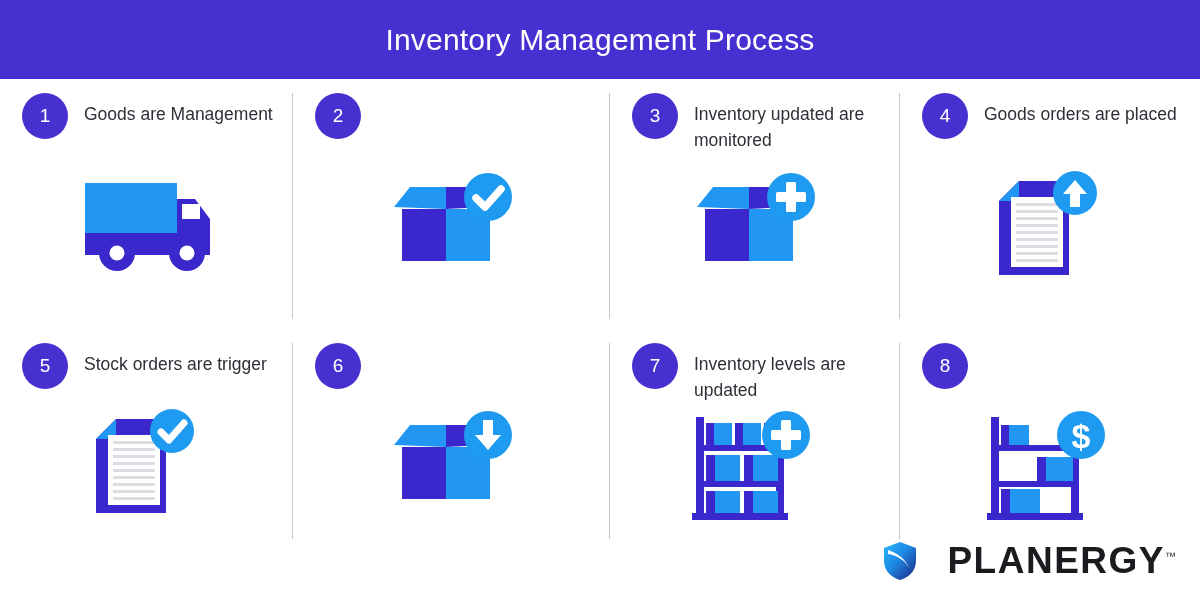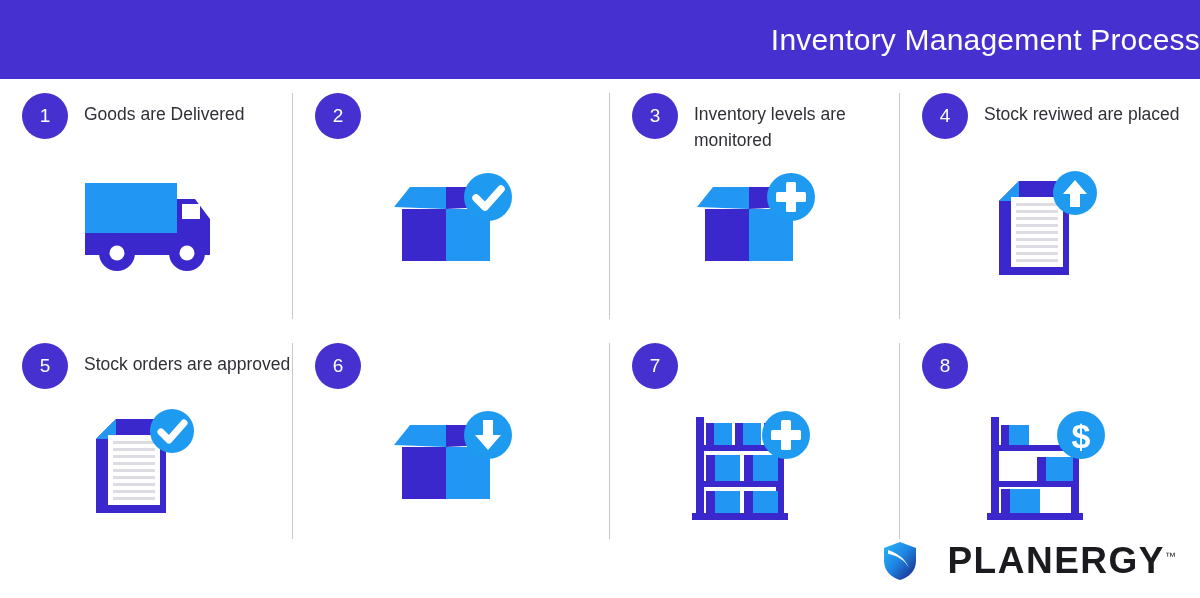--- a/index.html
+++ b/index.html
@@ -6,21 +6,21 @@
   body{
     width:1200px;height:598px;
     background:#ffffff;
     font-family:"Liberation Sans", sans-serif;
     overflow:hidden;
     position:relative;
   }
   .header{
     width:1200px;height:79px;
     background:#4730D0;
-    display:flex;align-items:center;justify-content:flex-end;
+    display:flex;align-items:center;justify-content:center;
   }
   .header-title{
     color:#ffffff;
     font-size:30px;
     font-weight:400;
     letter-spacing:0.2px;
   }
   .grid{
     position:relative;
     width:1200px;
@@ -99,21 +99,21 @@
 
 <div class="header">
   <div class="header-title">Inventory Management Process</div>
 </div>
 
 <div class="grid">
 
   <div class="cell divided row1">
     <div class="step-head">
       <div class="num-badge">1</div>
-      <div class="step-label">Goods are Delivered</div>
+      <div class="step-label">Goods are Management</div>
     </div>
     <div class="icon-wrap">
       <svg width="140" height="110" viewBox="0 0 140 110">
         <rect x="8" y="12" width="92" height="56" fill="#2196F3"></rect>
         <path d="M100 28 L118 28 L133 48 L133 72 L100 72 Z" fill="#3B28CC"></path>
         <rect x="105" y="33" width="18" height="15" fill="#ffffff"></rect>
         <rect x="8" y="62" width="125" height="22" fill="#3B28CC"></rect>
         <circle cx="40" cy="82" r="18" fill="#3B28CC"></circle>
         <circle cx="40" cy="82" r="7.5" fill="#ffffff"></circle>
         <circle cx="110" cy="82" r="18" fill="#3B28CC"></circle>
@@ -136,41 +136,41 @@
           <circle cx="100" cy="26" r="24" fill="#1E9BF0"></circle>
           <path d="M88 27 L97 36 L113 18" stroke="#ffffff" stroke-width="7.5" fill="none" stroke-linecap="round" stroke-linejoin="round"></path>
         </g>
       </svg>
     </div>
   </div>
 
   <div class="cell divided row1">
     <div class="step-head">
       <div class="num-badge">3</div>
-      <div class="step-label">Inventory levels are monitored</div>
+      <div class="step-label">Inventory updated are monitored</div>
     </div>
     <div class="icon-wrap">
       <svg width="128" height="108" viewBox="0 0 128 108">
         <path d="M6 36 L22 16 L58 16 L58 38 Z" fill="#2196F3"></path>
         <path d="M98 36 L82 16 L58 16 L58 38 Z" fill="#3B28CC"></path>
         <rect x="14" y="38" width="44" height="52" fill="#3B28CC"></rect>
         <rect x="58" y="38" width="44" height="52" fill="#2196F3"></rect>
         <g>
           <circle cx="100" cy="26" r="24" fill="#1E9BF0"></circle>
           <rect x="95" y="11" width="10" height="30" rx="1.5" fill="#ffffff"></rect>
           <rect x="85" y="21" width="30" height="10" rx="1.5" fill="#ffffff"></rect>
         </g>
       </svg>
     </div>
   </div>
 
   <div class="cell row1">
     <div class="step-head">
       <div class="num-badge">4</div>
-      <div class="step-label">Stock reviwed are placed</div>
+      <div class="step-label">Goods orders are placed</div>
     </div>
     <div class="icon-wrap">
       <svg width="122" height="112" viewBox="0 0 122 112">
         <path d="M30 10 L80 10 L80 104 L10 104 L10 30 Z" fill="#3B28CC"></path>
         <path d="M30 10 L30 30 L10 30 Z" fill="#2196F3"></path>
         <rect x="22" y="26" width="52" height="70" fill="#ffffff"></rect>
         <g fill="#dcdce2">
           <rect x="27" y="32" width="42" height="3"></rect>
           <rect x="27" y="39" width="42" height="3"></rect>
           <rect x="27" y="46" width="42" height="3"></rect>
@@ -185,21 +185,21 @@
           <circle cx="86" cy="22" r="22" fill="#1E9BF0"></circle>
           <path d="M86 9 L98 23 L91 23 L91 36 L81 36 L81 23 L74 23 Z" fill="#ffffff"></path>
         </g>
       </svg>
     </div>
   </div>
 
   <div class="cell divided row2">
     <div class="step-head">
       <div class="num-badge">5</div>
-      <div class="step-label">Stock orders are approved</div>
+      <div class="step-label">Stock orders are trigger</div>
     </div>
     <div class="icon-wrap">
       <svg width="122" height="112" viewBox="0 0 122 112">
         <path d="M30 10 L80 10 L80 104 L10 104 L10 30 Z" fill="#3B28CC"></path>
         <path d="M30 10 L30 30 L10 30 Z" fill="#2196F3"></path>
         <rect x="22" y="26" width="52" height="70" fill="#ffffff"></rect>
         <g fill="#dcdce2">
           <rect x="27" y="32" width="42" height="3"></rect>
           <rect x="27" y="39" width="42" height="3"></rect>
           <rect x="27" y="46" width="42" height="3"></rect>
@@ -232,20 +232,21 @@
           <circle cx="100" cy="26" r="24" fill="#1E9BF0"></circle>
           <path d="M100 41 L87 26 L95 26 L95 11 L105 11 L105 26 L113 26 Z" fill="#ffffff"></path>
         </g>
       </svg>
     </div>
   </div>
 
   <div class="cell divided row2">
     <div class="step-head">
       <div class="num-badge">7</div>
+      <div class="step-label">Inventory levels are updated</div>
     </div>
     <div class="icon-wrap">
       <svg width="130" height="115" viewBox="0 0 130 115">
         <rect x="6" y="8" width="8" height="96" fill="#3B28CC"></rect>
         <rect x="86" y="8" width="8" height="96" fill="#3B28CC"></rect>
 
         <g>
           <rect x="16" y="14" width="8" height="22" fill="#3B28CC"></rect>
           <rect x="24" y="14" width="18" height="22" fill="#2196F3"></rect>
           <rect x="45" y="14" width="8" height="22" fill="#3B28CC"></rect>

